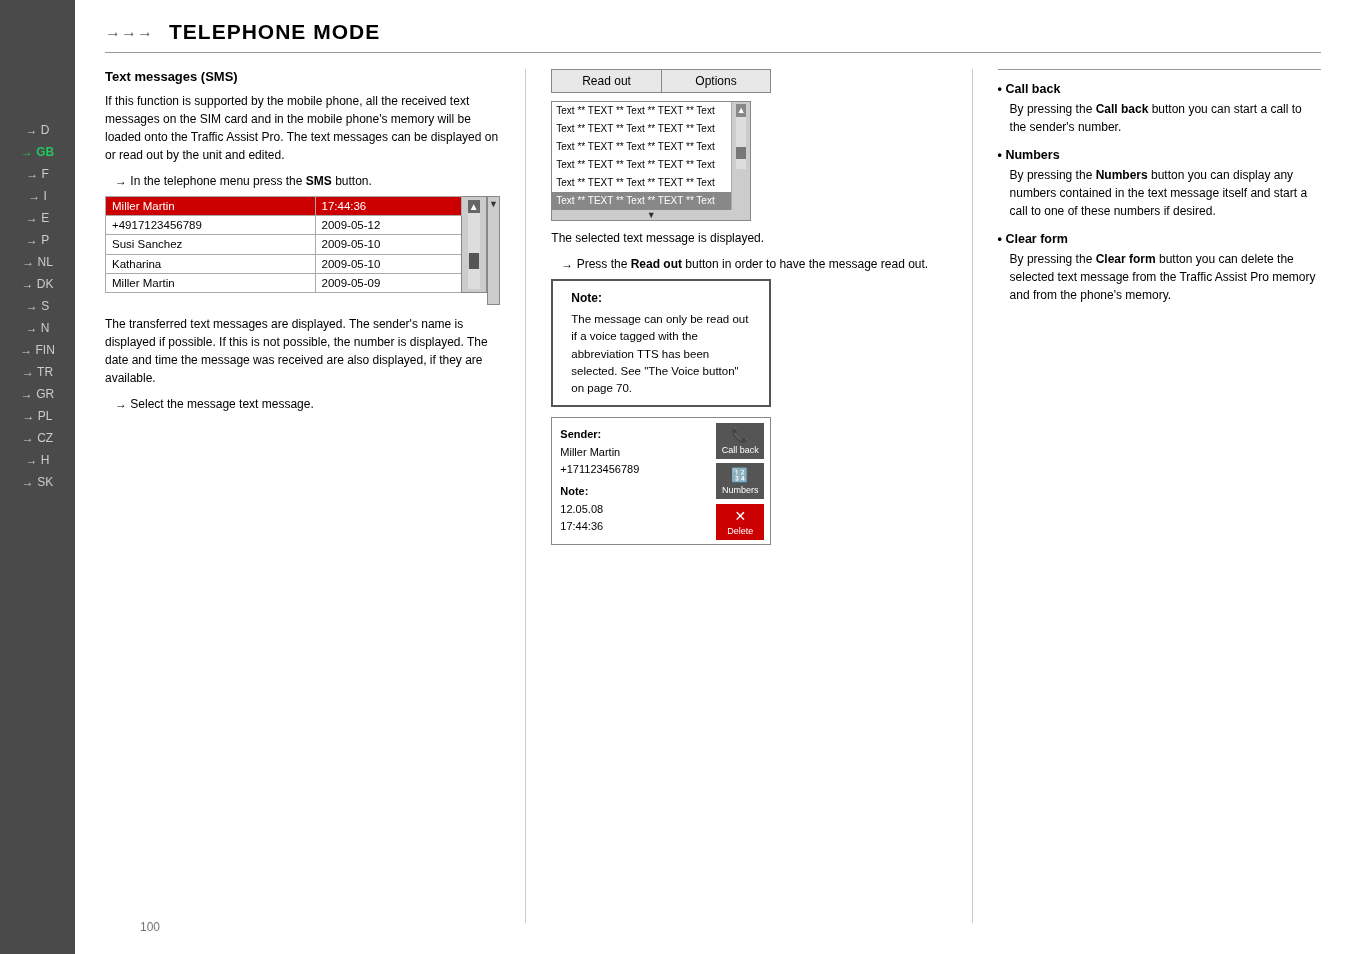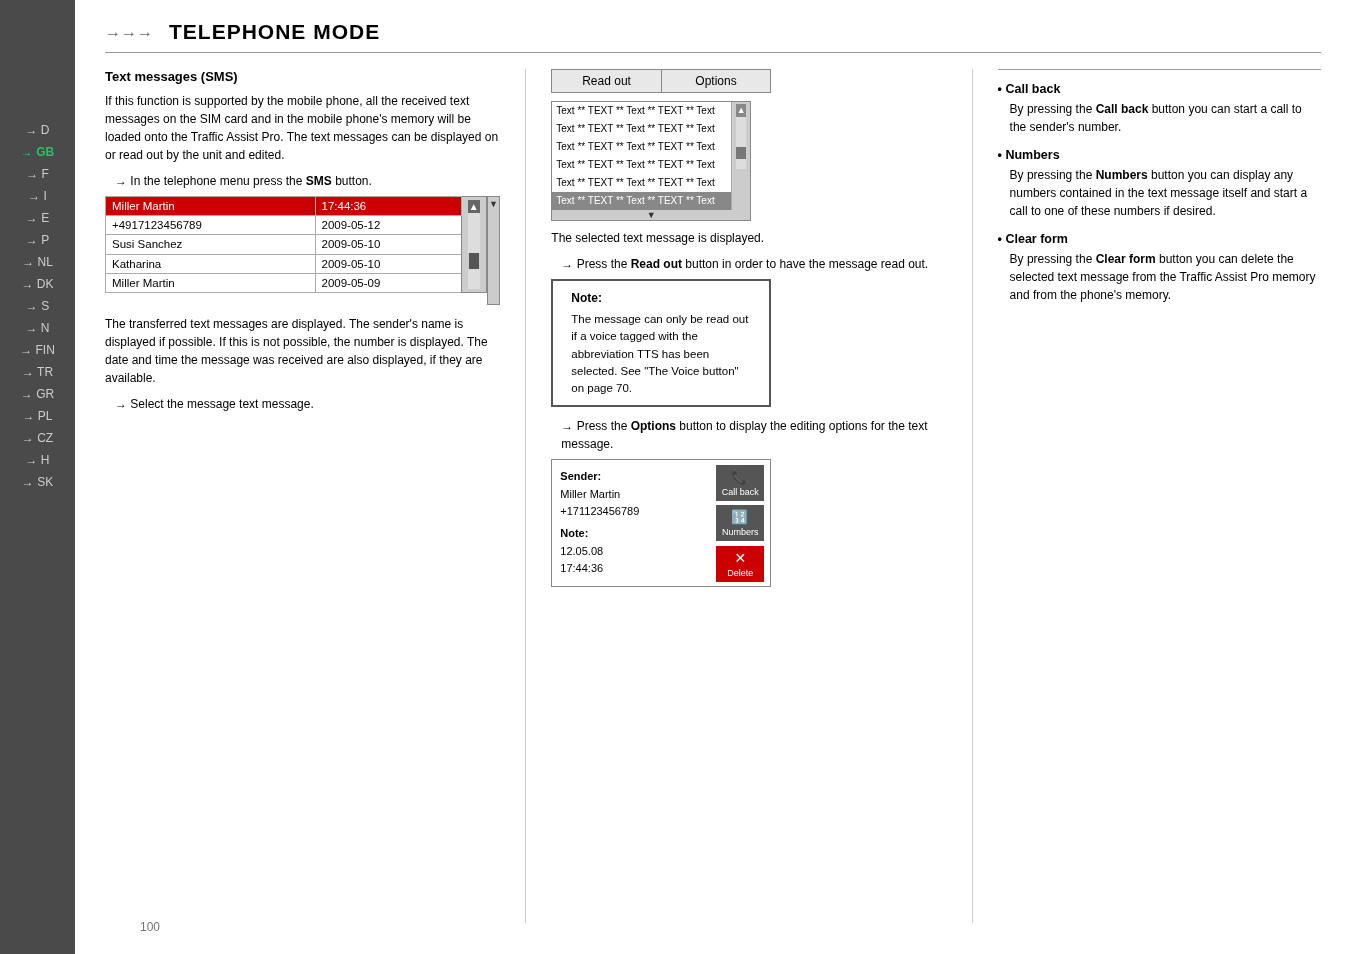--- a/index.html
+++ b/index.html
@@ -444,23 +444,20 @@
         <div class="body-text">The selected text message is displayed.</div>
         <div class="arrow-item">
           Press the <strong>Read out</strong> button in order to have the message read out.
         </div>
 
         <div class="note-box">
           <div class="note-label">Note:</div>
           <div style="font-size:11.5px;line-height:1.5;">The message can only be read out if a voice tagged with the abbreviation TTS has been selected. See "The Voice button" on page 70.</div>
         </div>
 
-        <div class="arrow-item">
-          Press the <strong>Options</strong> button to display the editing options for the text message.
-        </div>
 
         <div class="options-panel">
           <div class="options-panel-left">
             <div><strong>Sender:</strong></div>
             <div>Miller Martin</div>
             <div>+171123456789</div>
             <div style="margin-top:4px;"><strong>Note:</strong></div>
             <div>12.05.08</div>
             <div>17:44:36</div>
           </div>

